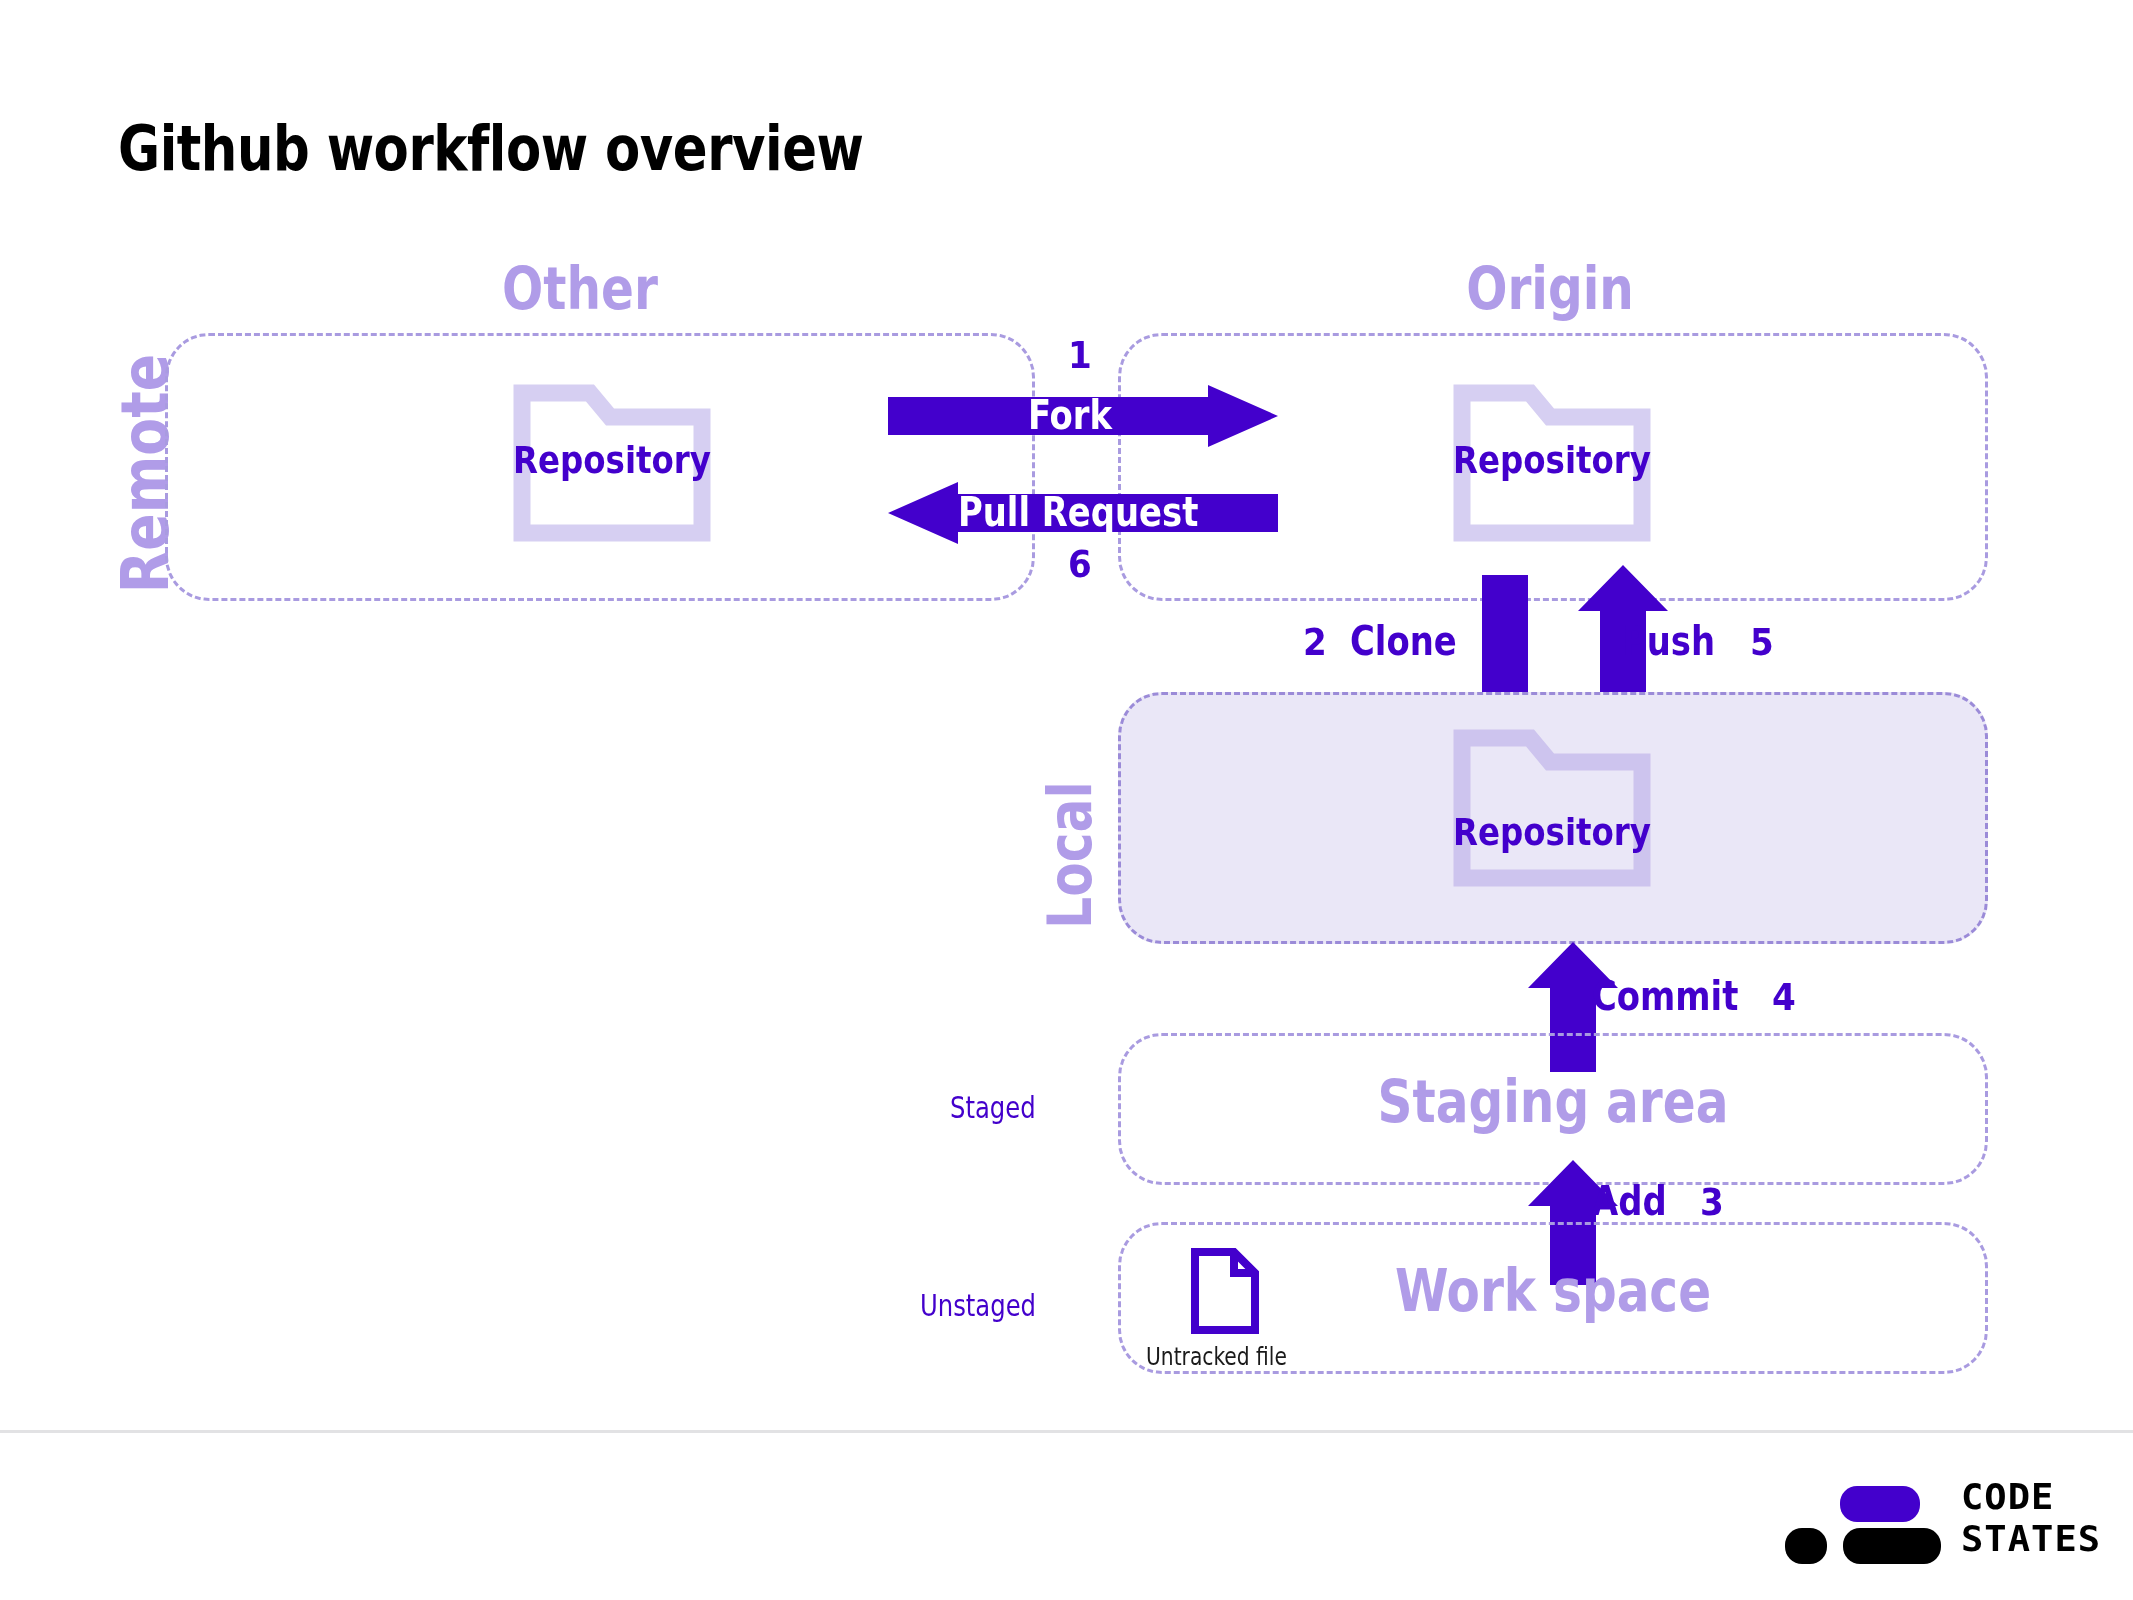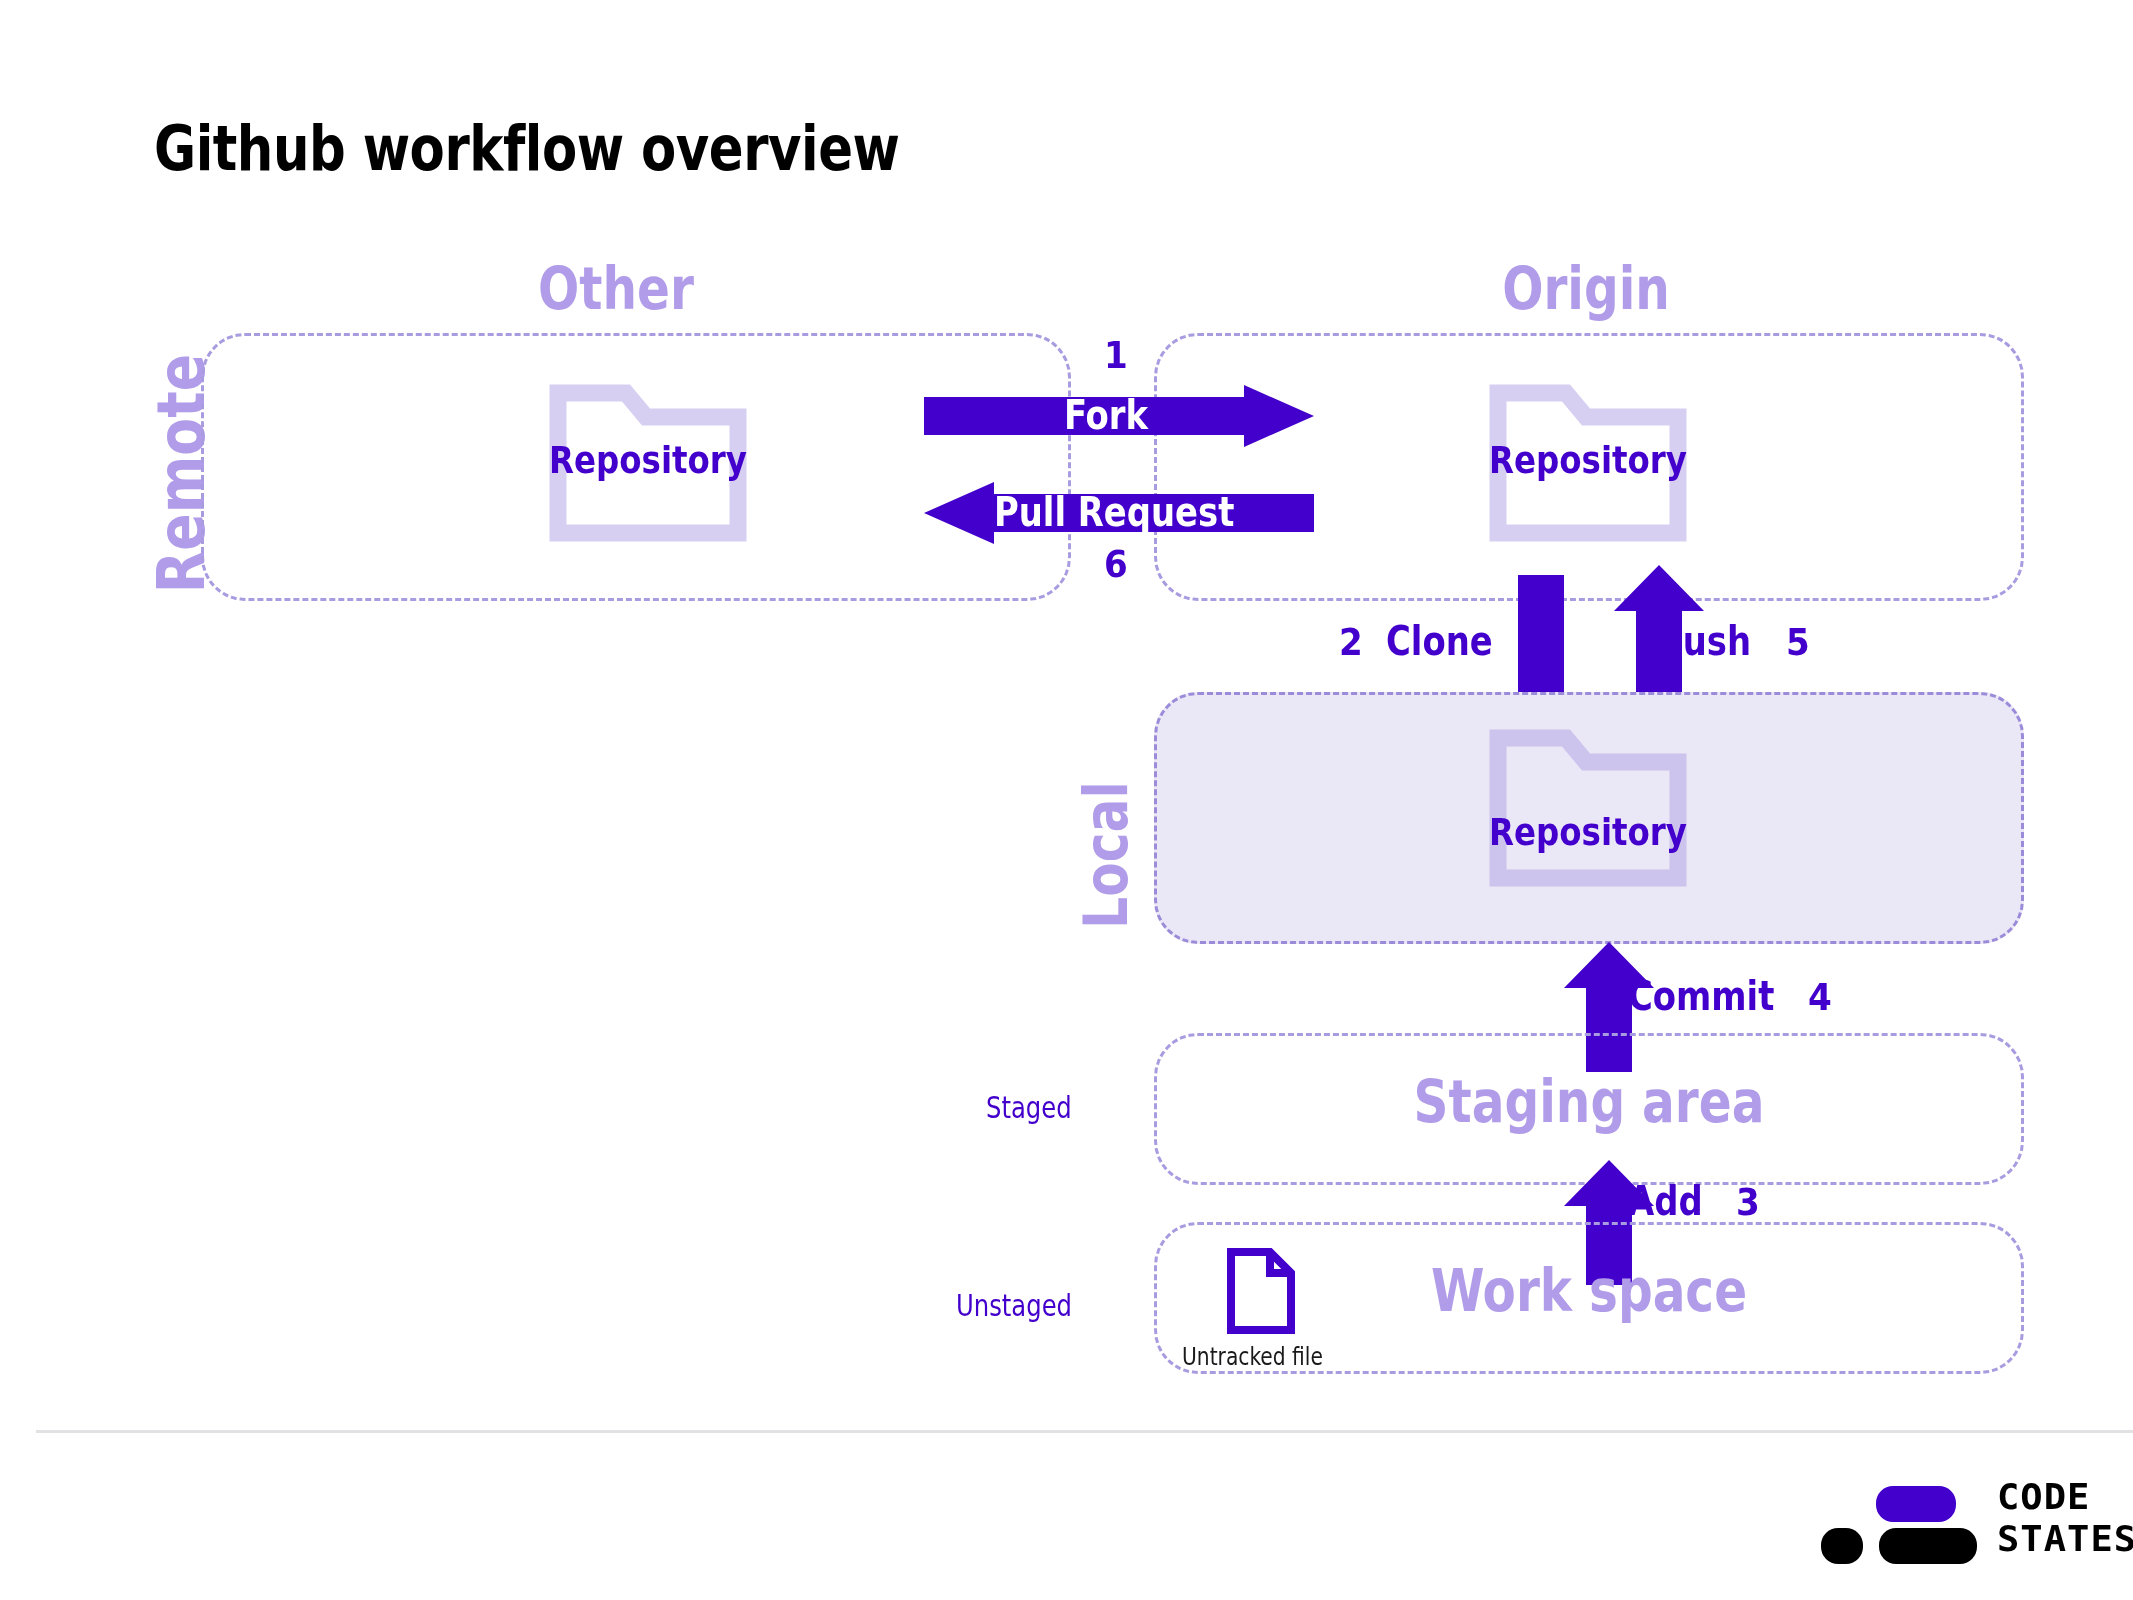--- a/index.html
+++ b/index.html
@@ -1,21 +1,21 @@
 <!DOCTYPE html>
 <html><head>
 <meta charset="utf-8">
 <style>
   html,body{margin:0;padding:0;}
   body{
     width:2133px;height:1600px;background:#ffffff;
     font-family:"Liberation Sans", sans-serif;
     overflow:hidden;position:relative;
   }
-  .stage{position:absolute;inset:0;margin-left:36px;}
+  .stage{position:absolute;inset:0;}
 
   
   .page-title{
     position:absolute;left:118px;top:112px;
     font-family:"DejaVu Sans Condensed","Liberation Sans",sans-serif;
     font-weight:bold;font-size:62px;letter-spacing:-.5px;
     color:#000000;white-space:nowrap;
     transform:scaleX(.92);transform-origin:left center;
   }
 

